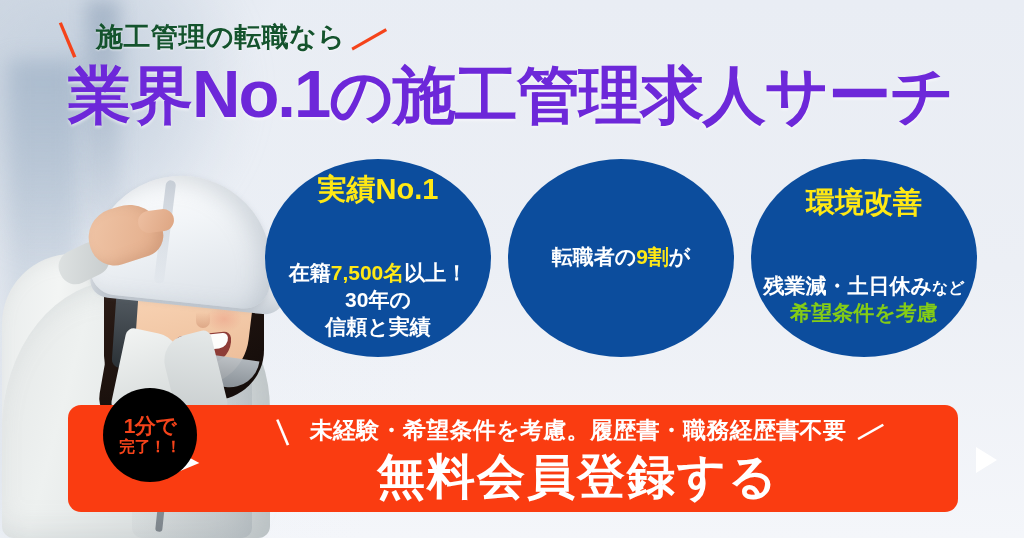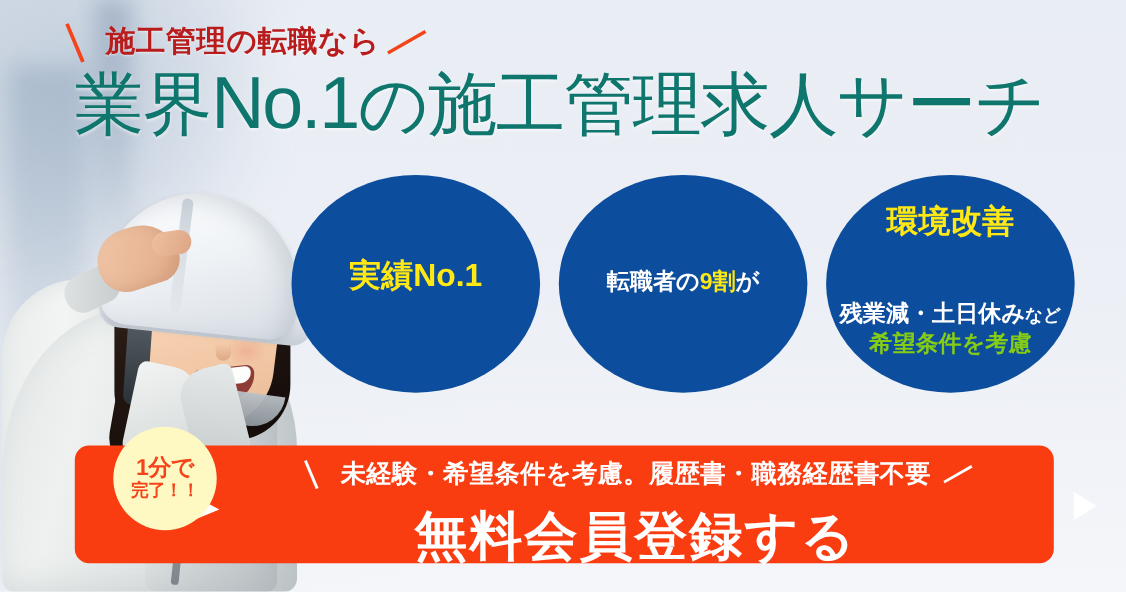--- a/index.html
+++ b/index.html
@@ -296,36 +296,36 @@
   .eyebrow-slash {
     color: #f5431a;
     font-size: 34px;
     font-weight: 700;
     line-height: 1;
     display: inline-block;
   }
   .eyebrow-slash.left  { transform: rotate(18deg); }
   .eyebrow-slash.right { transform: rotate(18deg); }
   .eyebrow-text {
-    color: #b91c1c;
+    color: #14532d;
     font-size: 27px;
     font-weight: 700;
     letter-spacing: 0.5px;
     line-height: 1;
     text-shadow: 0 1px 2px rgba(255,255,255,0.6);
   }
 
   
   .headline {
     position: absolute;
     left: 68px;
     top: 58px;
     font-size: 63px;
-    font-weight: 400;
-    color: #0f766e;
+    font-weight: 700;
+    color: #6d28d9;
     letter-spacing: -1px;
     line-height: 1.08;
     white-space: nowrap;
     text-shadow: 0 2px 3px rgba(255,255,255,0.55);
   }
   .headline .no1 {
     font-size: 67px;
     letter-spacing: -2px;
   }
 
@@ -405,21 +405,21 @@
   .cta-sub-text {
     color: #ffffff;
     font-size: 23px;
     font-weight: 700;
     letter-spacing: 0.3px;
     line-height: 1;
   }
   .cta-main {
     position: absolute;
     left: 160px;
-    top: 55px;
+    top: 43px;
     width: 700px;
     text-align: center;
     color: #ffffff;
     font-size: 48px;
     font-weight: 700;
     letter-spacing: 2px;
     line-height: 1.22;
     white-space: nowrap;
   }
   .cta-arrow {
@@ -434,21 +434,21 @@
   }
 
   
   .bubble {
     position: absolute;
     left: 103px;
     top: 388px;
     width: 94px;
     height: 94px;
     border-radius: 50%;
-    background: #fef9c3;
+    background: #000000;
     display: flex;
     flex-direction: column;
     justify-content: center;
     text-align: center;
     line-height: 1.12;
   }
   .bubble-tail {
     position: absolute;
     left: 173px;
     top: 452px;
@@ -515,20 +515,25 @@
     <span class="eyebrow-text">施工管理の転職なら</span>
     <span class="eyebrow-slash right">／</span>
   </div>
 
   <div class="headline"><span>業界</span><span class="no1">No.1</span><span>の施工管理求人サーチ</span></div>
 
   <div class="circles">
 
     <div class="circle">
       <div class="circle-title">実績No.1</div>
+      <div class="circle-body">
+        <div><span>在籍</span><span class="hl">7,500名</span><span>以上！</span></div>
+        <div>30年の</div>
+        <div>信頼と実績</div>
+      </div>
     </div>
 
     <div class="circle">
       <div class="circle-body">
         <div><span>転職者の</span><span class="hl">9割</span><span>が</span></div>
       </div>
     </div>
 
     <div class="circle">
       <div class="circle-title">環境改善</div>

